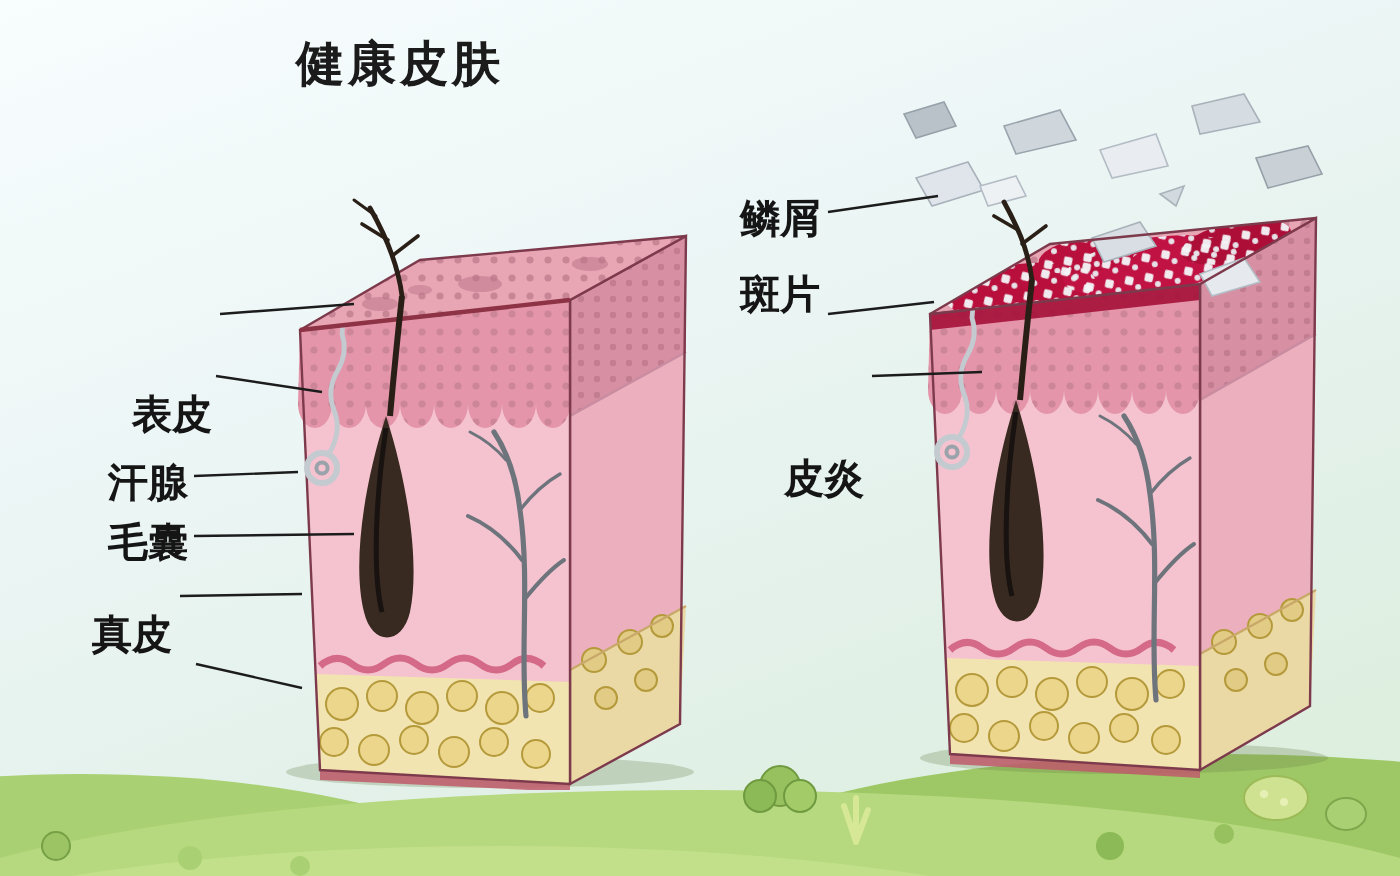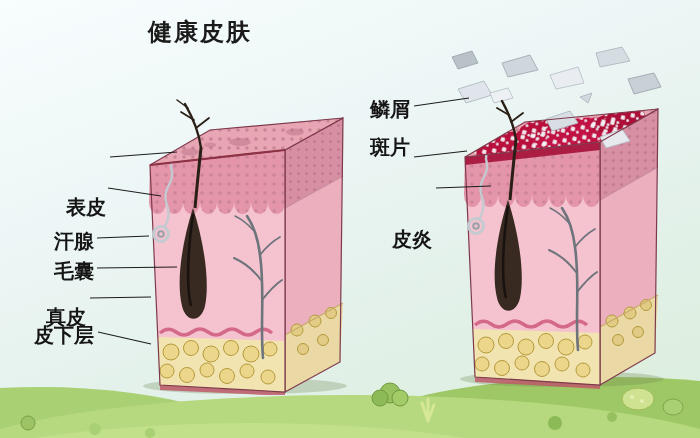--- a/index.html
+++ b/index.html
@@ -259,19 +259,18 @@
       <line x1="436" y1="188" x2="491" y2="186"></line>
     </g>
   </svg>
 
   <div class="title" style="left:130px; top:16px; width:140px;">健康皮肤</div>
 
   <div class="label" style="left:52px; top:194px; width:54px;">表皮</div>
   <div class="label" style="left:44px; top:228px; width:50px;">汗腺</div>
   <div class="label" style="left:44px; top:258px; width:50px;">毛囊</div>
   <div class="label" style="left:36px; top:304px; width:50px;">真皮</div>
-  <div class="label" style="left:22px; top:322px; width:72px;">皮下层</div>
 
   <div class="label" style="left:358px; top:96px; width:52px;">鳞屑</div>
   <div class="label" style="left:366px; top:134px; width:44px;">斑片</div>
   <div class="label" style="left:388px; top:178px; width:44px;margin-top:48px;">皮炎</div>
 
 </div>
 
 </body></html>

